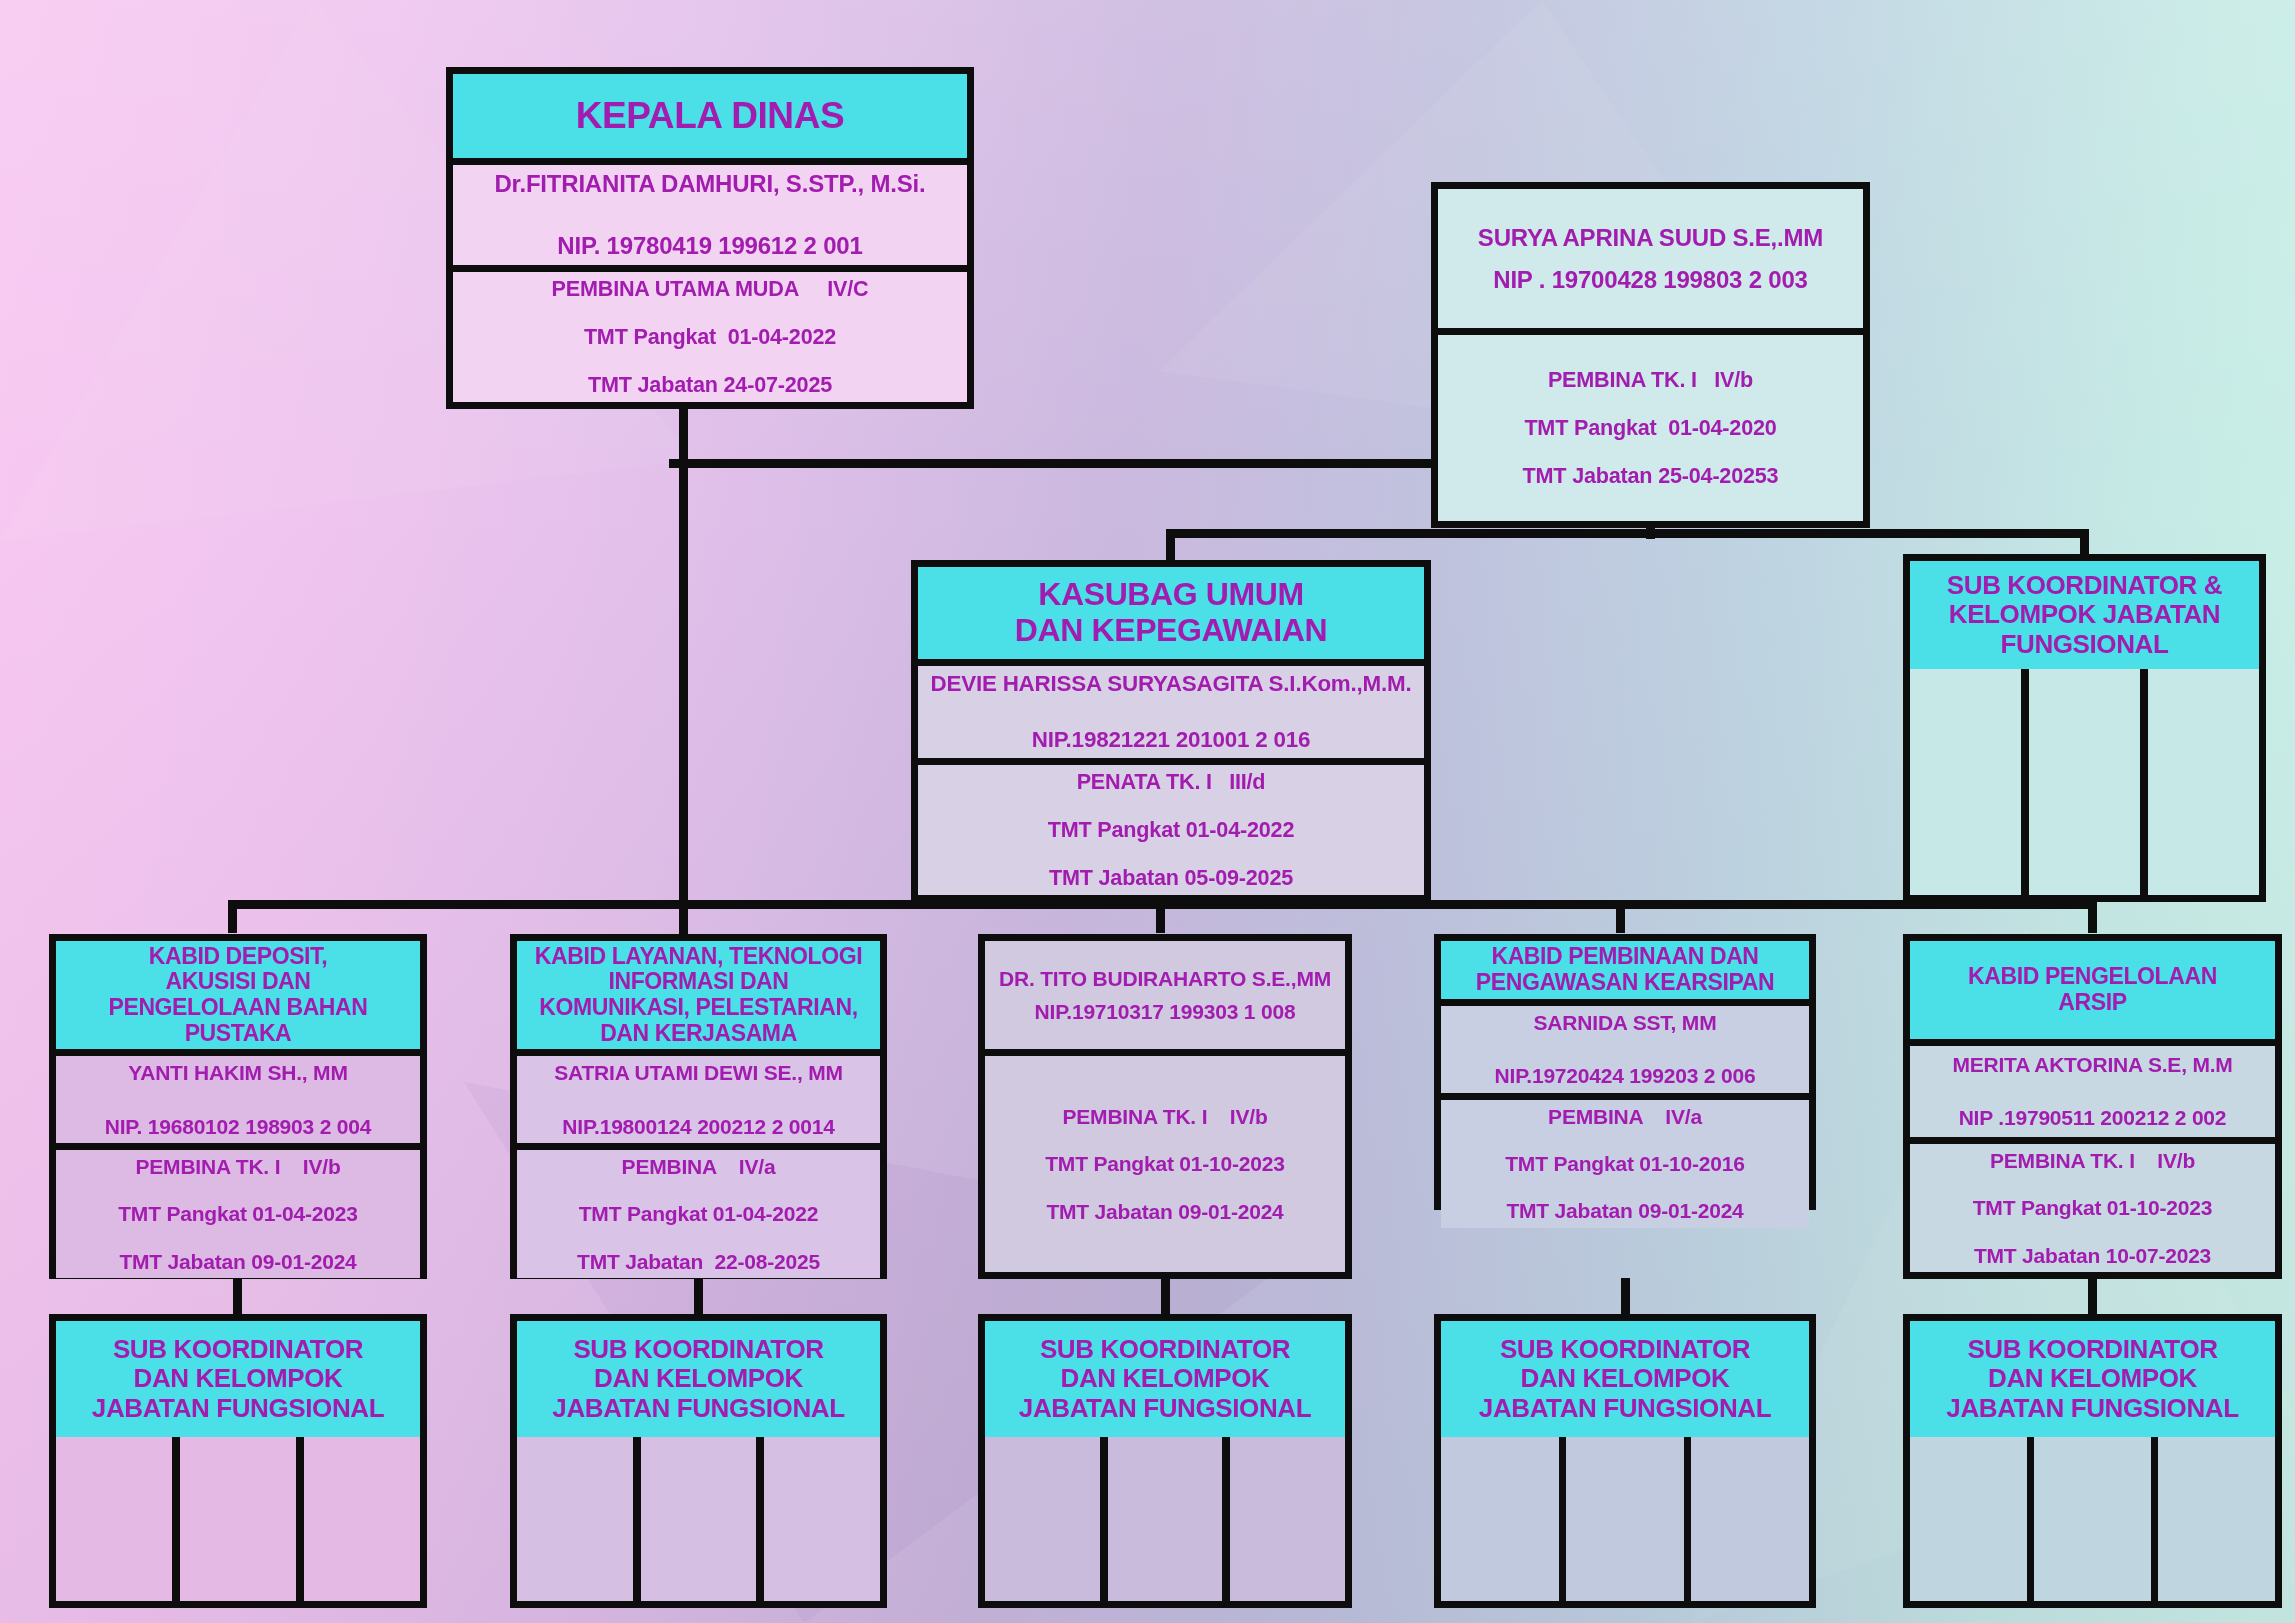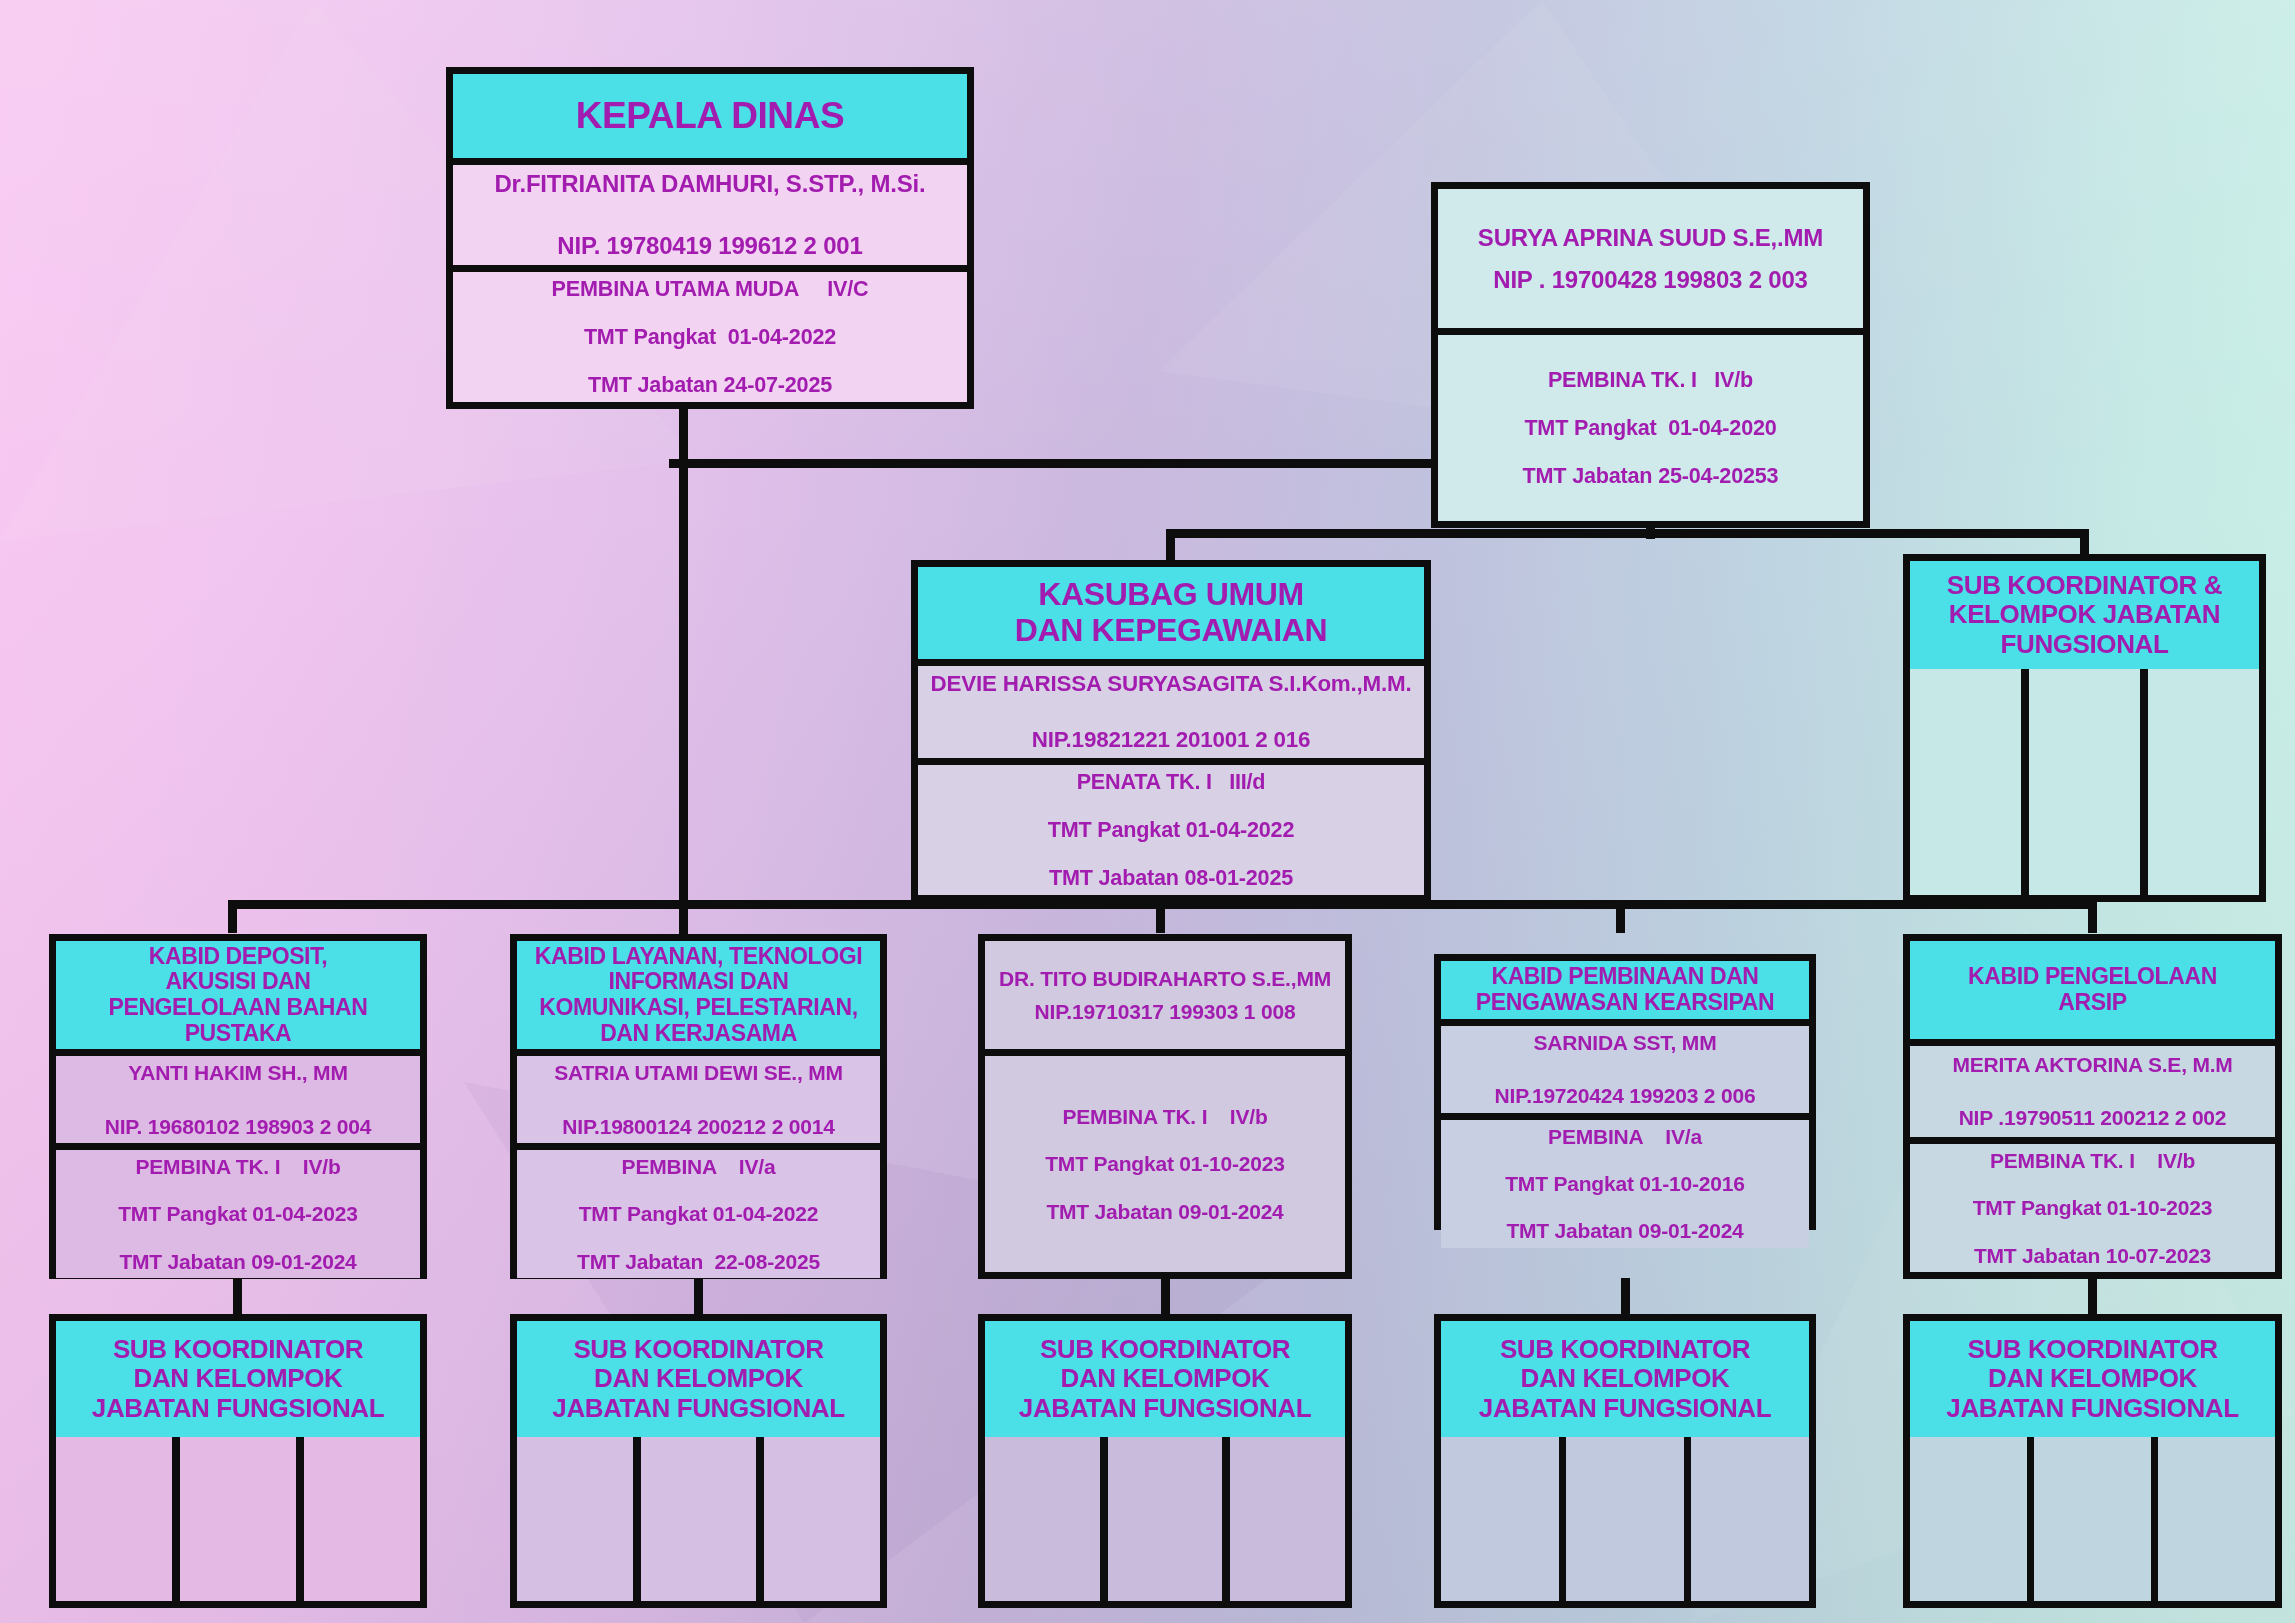--- a/index.html
+++ b/index.html
@@ -131,21 +131,21 @@
         <span class="t">KASUBAG UMUM
 DAN KEPEGAWAIAN</span>
       </div>
     <div class="sect nm">
       <div class="ln">DEVIE HARISSA SURYASAGITA S.I.Kom.,M.M.</div>
       <div class="ln nip">NIP.19821221 201001 2 016</div>
     </div>
     <div class="sect rk">
       <div class="ln">PENATA TK. I   III/d</div>
       <div class="ln">TMT Pangkat 01-04-2022</div>
-      <div class="ln">TMT Jabatan 08-01-2025</div>
+      <div class="ln">TMT Jabatan 05-09-2025</div>
     </div>
   </div>
 
   <div class="box ktop" style="left:1903px;top:554px;width:363px;height:348px;">
     <div class="sect hd">
         <span class="t">SUB KOORDINATOR &amp;
 KELOMPOK JABATAN
 FUNGSIONAL</span>
       </div>
     <div class="cells">
@@ -196,21 +196,21 @@
       <div class="ln">DR. TITO BUDIRAHARTO S.E.,MM</div>
       <div class="ln nip">NIP.19710317 199303 1 008</div>
     </div>
     <div class="sect rk">
       <div class="ln">PEMBINA TK. I    IV/b</div>
       <div class="ln">TMT Pangkat 01-10-2023</div>
       <div class="ln">TMT Jabatan 09-01-2024</div>
     </div>
   </div>
 
-  <div class="box kabid kabid4" style="left:1434px;top:954px;width:382px;height:276px;">
+  <div class="box kabid kabid4" style="left:1434px;top:934px;width:382px;height:276px;">
     <div class="sect hd">
         <span class="t">KABID PEMBINAAN DAN
 PENGAWASAN KEARSIPAN</span>
       </div>
     <div class="sect nm">
       <div class="ln">SARNIDA SST, MM</div>
       <div class="ln nip">NIP.19720424 199203 2 006</div>
     </div>
     <div class="sect rk">
       <div class="ln">PEMBINA    IV/a</div>

